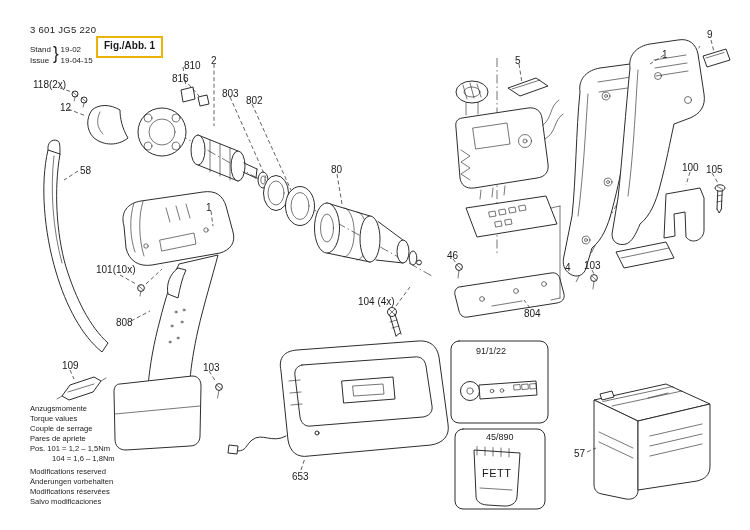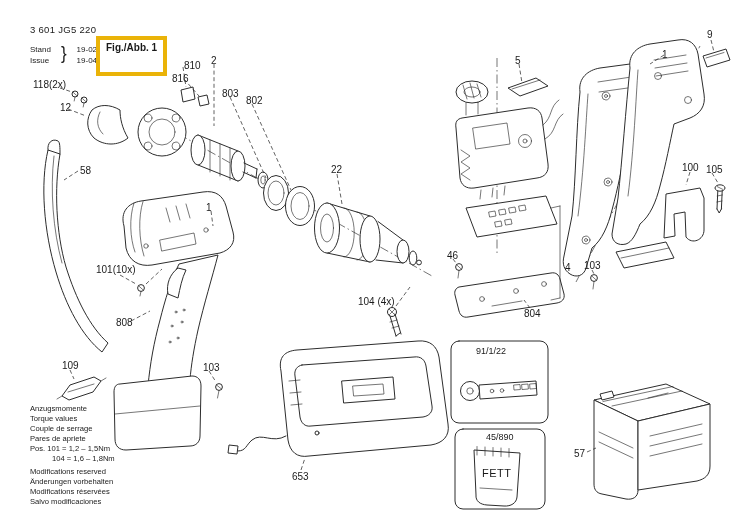--- a/index.html
+++ b/index.html
@@ -4,24 +4,24 @@
 <style>
   html,body{margin:0;padding:0}
   body{width:750px;height:530px;position:relative;background:#fff;overflow:hidden;
        font-family:"Liberation Sans","DejaVu Sans",sans-serif;color:#1a1a1a}
   #art{position:absolute;left:0;top:0}
   .lbl{position:absolute;font-size:10px;line-height:1;white-space:nowrap;color:#1a1a1a}
   .lbl-sm{font-size:9px}
   .fett{font-size:11px;font-weight:normal;letter-spacing:.5px}
   .header{position:absolute;left:30px;top:24px;font-size:9px;line-height:1.2}
   .pn{font-size:9.5px;margin-bottom:10px;letter-spacing:.3px}
-  .issue-row{display:flex;gap:10px}
+  .issue-row{display:flex;gap:2px}
   .col{display:flex;flex-direction:column;font-size:8px;line-height:1.3}
   .brace{font-size:17px;font-weight:300;transform:scaleY(1.1) translateY(-1px)}
-  .figbox{position:absolute;left:96px;top:36px;border:4px solid #eab308;padding:2px 6px 19px;
+  .figbox{position:absolute;left:96px;top:36px;border:2px solid #eab308;padding:2px 6px 5px;
           font-size:10px;font-weight:bold;background:#fff}
   .notes{position:absolute;font-size:7.6px;line-height:1.32}
   .notes .ind{padding-left:22px}
   
   .s{fill:none;stroke:#2d2d2d;stroke-width:1;stroke-linecap:round;stroke-linejoin:round}
   .sw{fill:#fff;stroke:#2d2d2d;stroke-width:1;stroke-linejoin:round}
   .t{fill:none;stroke:#2d2d2d;stroke-width:.65;stroke-linecap:round;stroke-linejoin:round}
   .d{fill:none;stroke:#3a3a3a;stroke-width:.8;stroke-dasharray:4 2.6}
   .ax{fill:none;stroke:#3a3a3a;stroke-width:.7;stroke-dasharray:9 3 1.5 3}
 </style>
@@ -286,21 +286,21 @@
 
 <span class="lbl" style="left:33px;top:80px">118(2x)</span>
 <span class="lbl" style="left:60px;top:103px">12</span>
 <span class="lbl" style="left:80px;top:166px">58</span>
 <span class="lbl" style="left:184px;top:61px">810</span>
 <span class="lbl" style="left:172px;top:74px">816</span>
 <span class="lbl" style="left:211px;top:56px">2</span>
 <span class="lbl" style="left:222px;top:89px">803</span>
 <span class="lbl" style="left:246px;top:96px">802</span>
 <span class="lbl" style="left:206px;top:203px">1</span>
-<span class="lbl" style="left:331px;top:165px">22</span>
+<span class="lbl" style="left:331px;top:165px">80</span>
 <span class="lbl" style="left:96px;top:265px">101(10x)</span>
 <span class="lbl" style="left:116px;top:318px">808</span>
 <span class="lbl" style="left:358px;top:297px">104 (4x)</span>
 <span class="lbl" style="left:62px;top:361px">109</span>
 <span class="lbl" style="left:203px;top:363px">103</span>
 <span class="lbl" style="left:292px;top:472px">653</span>
 <span class="lbl" style="left:515px;top:56px">5</span>
 <span class="lbl" style="left:707px;top:30px">9</span>
 <span class="lbl" style="left:662px;top:50px">1</span>
 <span class="lbl" style="left:682px;top:163px">100</span>

